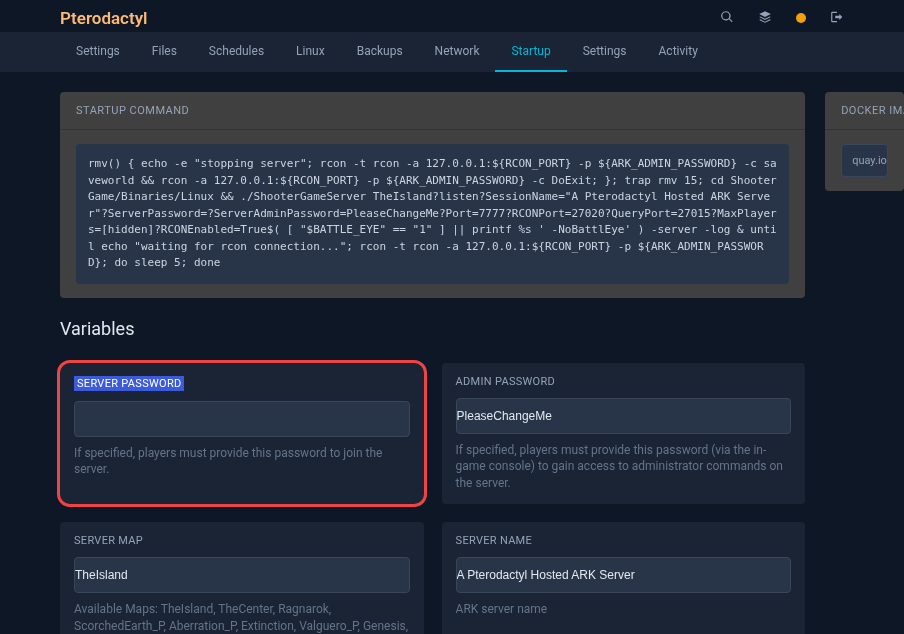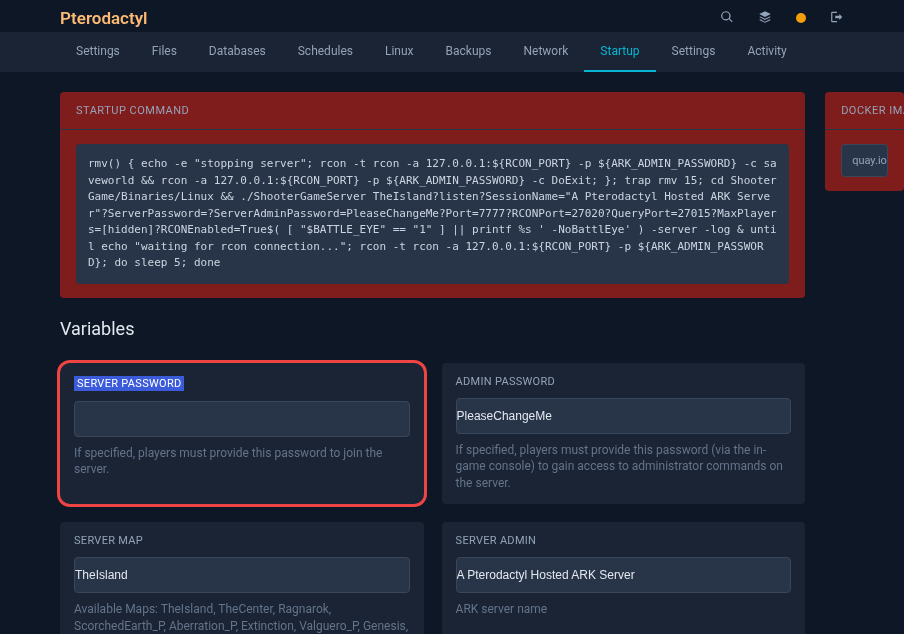--- a/index.html
+++ b/index.html
@@ -53,21 +53,21 @@
       border-bottom-color: #06b6d4;
     }
     .content {
       padding: 20px 0 20px 60px;
       display: flex;
       gap: 20px;
     }
     .main-col { width: 756px; }
     .side-col { width: 80px; overflow: hidden; }
     .panel {
-      background: #7f1d1d;
+      background: #404040;
       border-radius: 4px;
       margin-bottom: 20px;
     }
     .panel-header {
       padding: 12px 16px;
       font-size: 11px;
       letter-spacing: 0.5px;
       color: #94a3b8;
       border-bottom: 1px solid #2a3646;
     }
@@ -168,21 +168,20 @@
       <svg viewBox="0 0 24 24">
           <path d="M16 17l5-5-5-5v3H9v4h7v3zM4 5h8V3H4a2 2 0 00-2 2v14a2 2 0 002 2h8v-2H4V5z"></path>
         </svg>
     </span>
   </div>
 </div>
 
 <div class="tabs-bar" id="tabs-bar">
     <div class="tab">Settings</div>
     <div class="tab">Files</div>
-    <div class="tab">Databases</div>
     <div class="tab">Schedules</div>
     <div class="tab">Linux</div>
     <div class="tab">Backups</div>
     <div class="tab">Network</div>
     <div class="tab active">Startup</div>
     <div class="tab">Settings</div>
     <div class="tab">Activity</div>
   </div>
 
 <div class="content">
@@ -193,21 +192,21 @@
         <div class="code-box">rmv() { echo -e "stopping server"; rcon -t rcon -a 127.0.0.1:${RCON_PORT} -p ${ARK_ADMIN_PASSWORD} -c saveworld &amp;&amp; rcon -a 127.0.0.1:${RCON_PORT} -p ${ARK_ADMIN_PASSWORD} -c DoExit; }; trap rmv 15; cd ShooterGame/Binaries/Linux &amp;&amp; ./ShooterGameServer TheIsland?listen?SessionName="A Pterodactyl Hosted ARK Server"?ServerPassword=?ServerAdminPassword=PleaseChangeMe?Port=7777?RCONPort=27020?QueryPort=27015?MaxPlayers=[hidden]?RCONEnabled=True$( [ "$BATTLE_EYE" == "1" ] || printf %s ' -NoBattlEye' ) -server -log &amp; until echo "waiting for rcon connection..."; rcon -t rcon -a 127.0.0.1:${RCON_PORT} -p ${ARK_ADMIN_PASSWORD}; do sleep 5; done</div>
       </div>
     </div>
 
     <div class="section-title">Variables</div>
 
     <div class="var-grid" id="var-grid">
         <div class="var-card highlight"><div class="var-label selected">SERVER PASSWORD</div><input class="var-input" style=""><div class="var-help">If specified, players must provide this password to join the server.</div></div>
         <div class="var-card"><div class="var-label">ADMIN PASSWORD</div><input class="var-input" value="PleaseChangeMe" style=""><div class="var-help">If specified, players must provide this password (via the in-game console) to gain access to administrator commands on the server.</div></div>
         <div class="var-card"><div class="var-label">SERVER MAP</div><input class="var-input" value="TheIsland" style=""><div class="var-help">Available Maps: TheIsland, TheCenter, Ragnarok, ScorchedEarth_P, Aberration_P, Extinction, Valguero_P, Genesis, CrystalIsles, Gen2, LostIsland</div></div>
-        <div class="var-card"><div class="var-label">SERVER ADMIN</div><input class="var-input" value="A Pterodactyl Hosted ARK Server" style=""><div class="var-help">ARK server name</div></div>
+        <div class="var-card"><div class="var-label">SERVER NAME</div><input class="var-input" value="A Pterodactyl Hosted ARK Server" style=""><div class="var-help">ARK server name</div></div>
         <div class="var-card"></div>
         <div class="var-card"></div>
       </div>
   </div>
 
   <div class="side-col">
     <div class="panel">
       <div class="panel-header" style="white-space:nowrap;">DOCKER IMAG</div>
       <div class="panel-body">
         <div class="docker-input">quay.io/parke</div>

